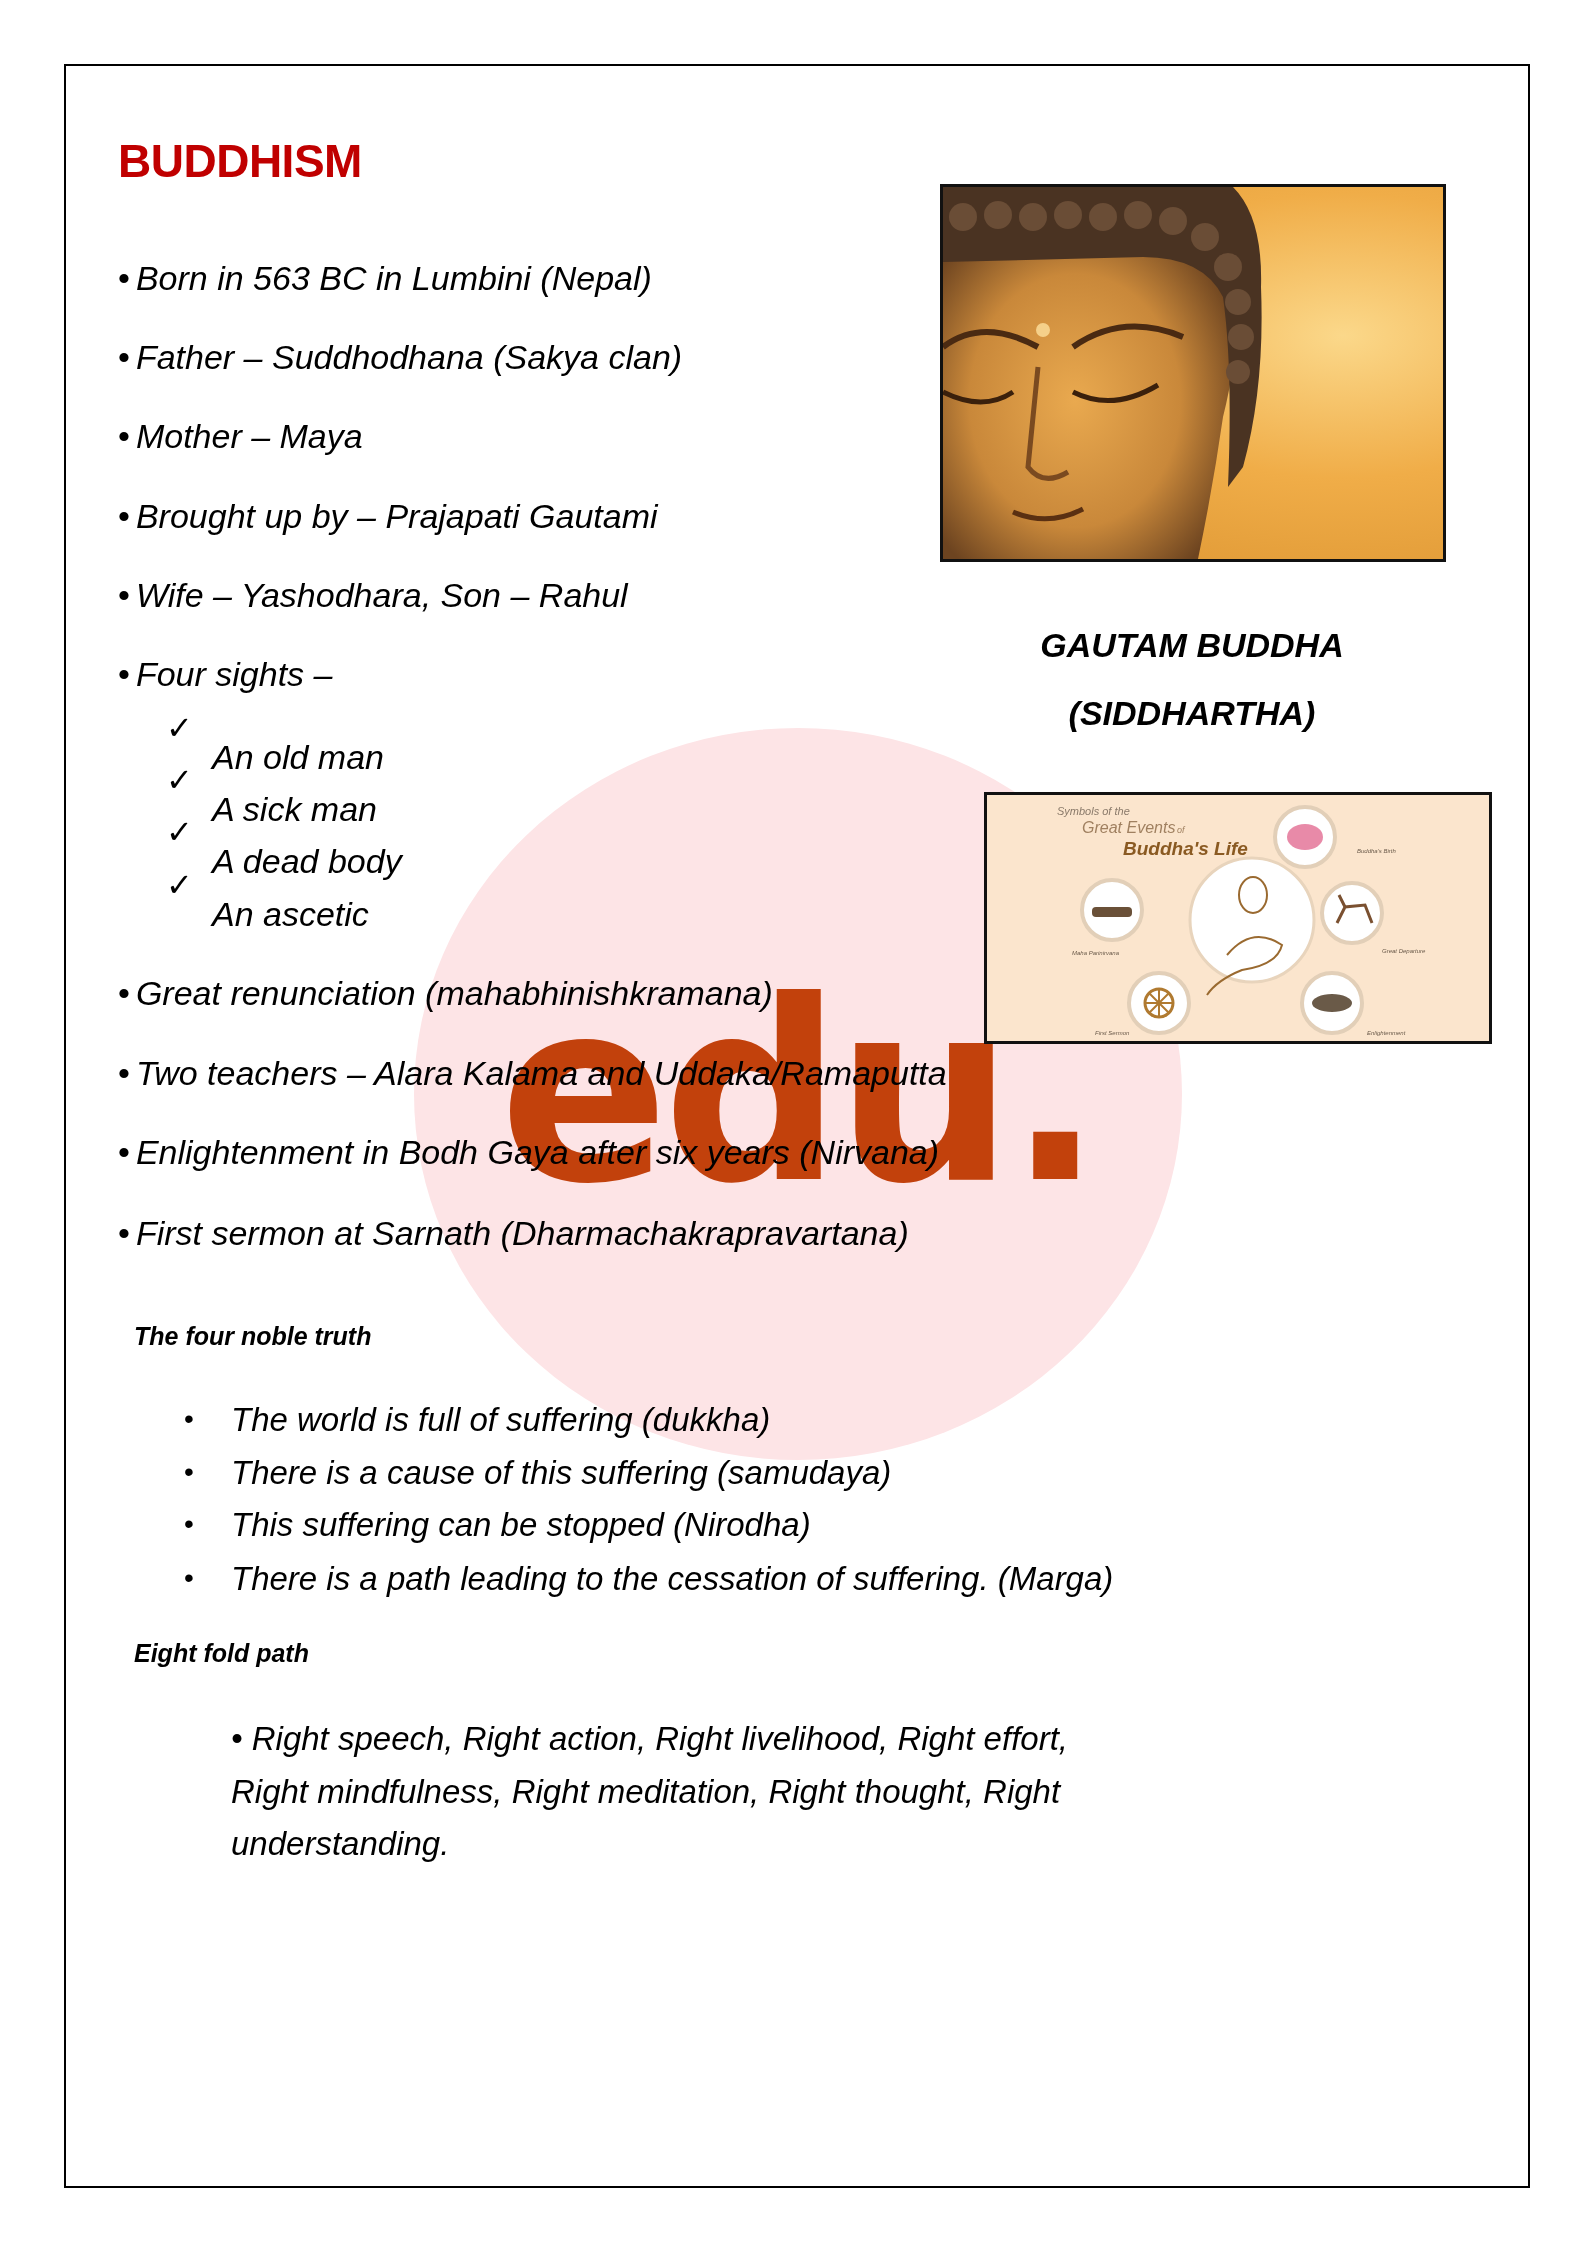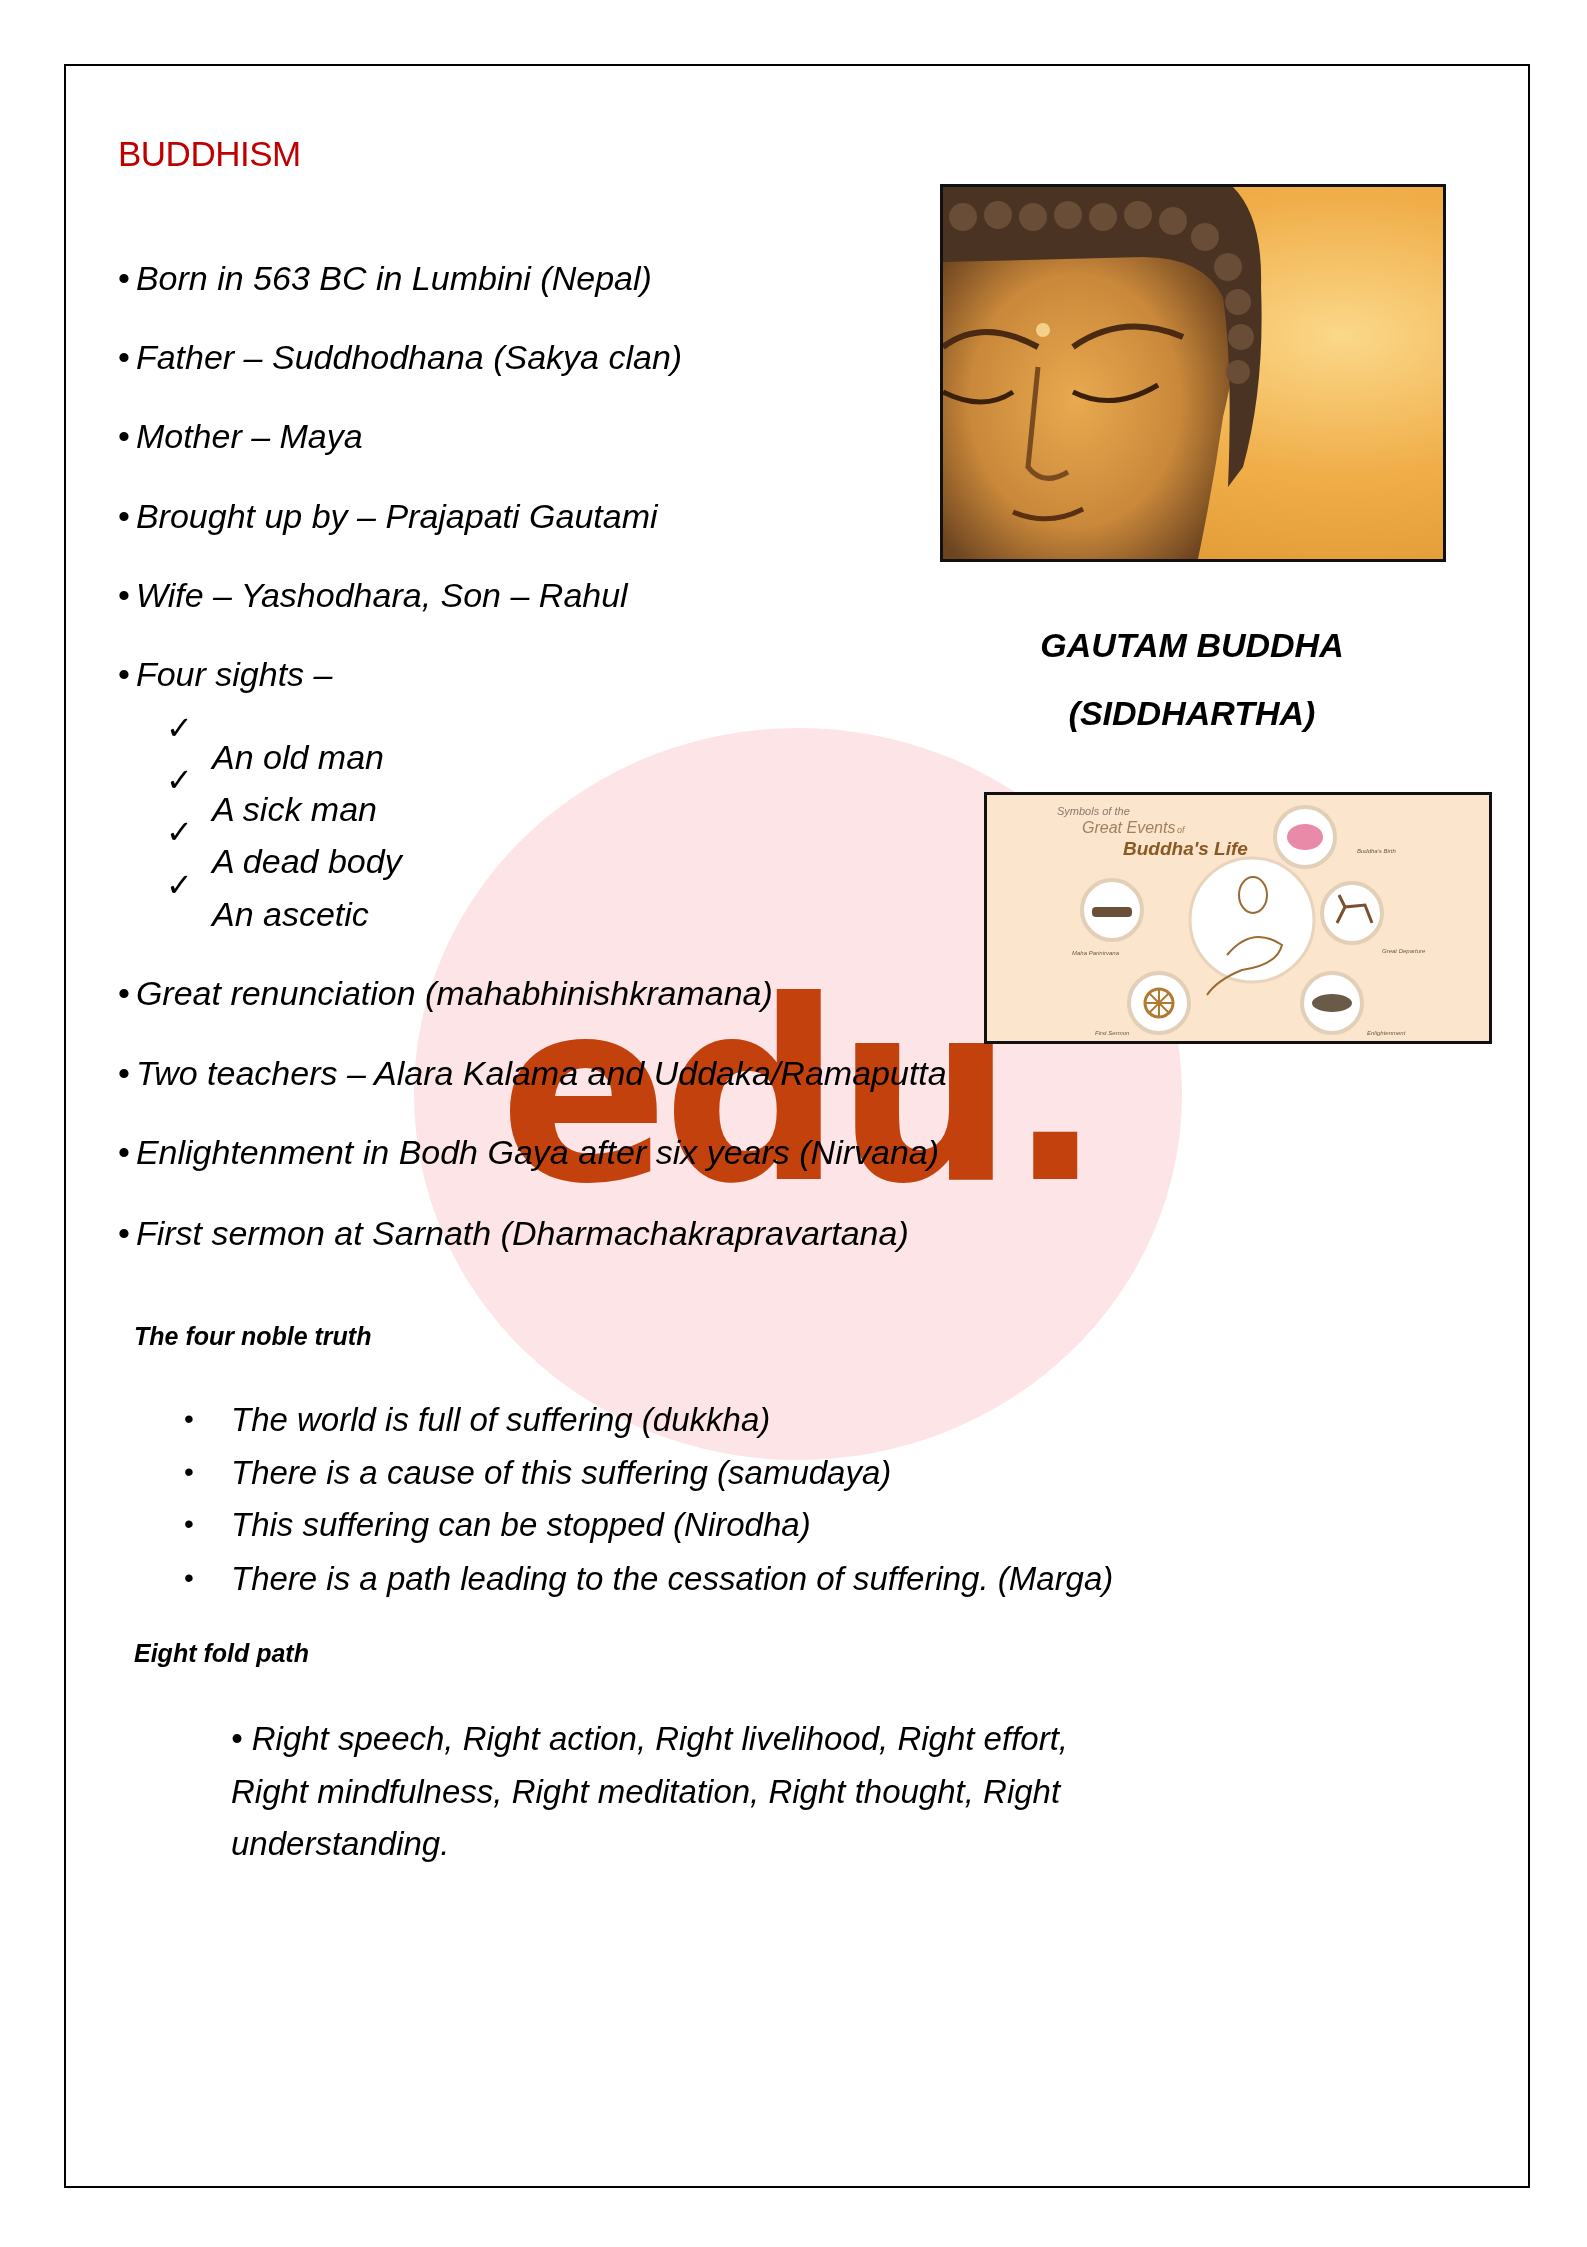--- a/index.html
+++ b/index.html
@@ -5,21 +5,21 @@
   html, body { margin:0; padding:0; background:#ffffff; }
   body { width:1587px; height:2247px; position:relative; overflow:hidden;
          font-family:"Liberation Sans", "DejaVu Sans", sans-serif; color:#000; }
   .page-border { position:absolute; left:64px; top:64px; width:1466px; height:2124px;
                  border:2px solid #000; box-sizing:border-box; }
   .watermark { position:absolute; left:414px; top:728px; width:768px; height:732px;
                border-radius:50%; background:#fde4e6; }
   .watermark-text { position:absolute; left:0; top:240px; width:100%; text-align:center;
                     font-size:250px; font-weight:bold; color:#c2410c; line-height:1;
                     letter-spacing:-6px; font-family:"DejaVu Sans", sans-serif; }
-  .title { position:absolute; left:118px; top:134px; font-size:35px; font-weight:normal;
+  .title { position:absolute; left:118px; top:134px; font-size:46px; font-weight:bold;
            color:#c00000; margin:0; letter-spacing:-0.5px; }
   .line { position:absolute; font-style:italic; font-size:34px; white-space:nowrap; line-height:1;margin-top:28px; }
   .bullet-dot { font-style:normal; margin-right:6px; }
   .check { position:absolute; font-size:32px; font-style:normal; line-height:1; }
   .subhead { position:absolute; left:134px; font-size:25px; font-weight:bold; font-style:italic; line-height:1; white-space:nowrap; }
   .truth-dot { position:absolute; left:184px; font-size:28px; line-height:1; }
   .truth { position:absolute; left:231px; font-style:italic; font-size:33px; line-height:1; white-space:nowrap; }
   .para { position:absolute; left:231px; font-style:italic; font-size:33px; line-height:1; white-space:nowrap; }
   .photo { position:absolute; left:940px; top:184px; width:506px; height:378px;
            border:3px solid #111; box-sizing:border-box; overflow:hidden;

